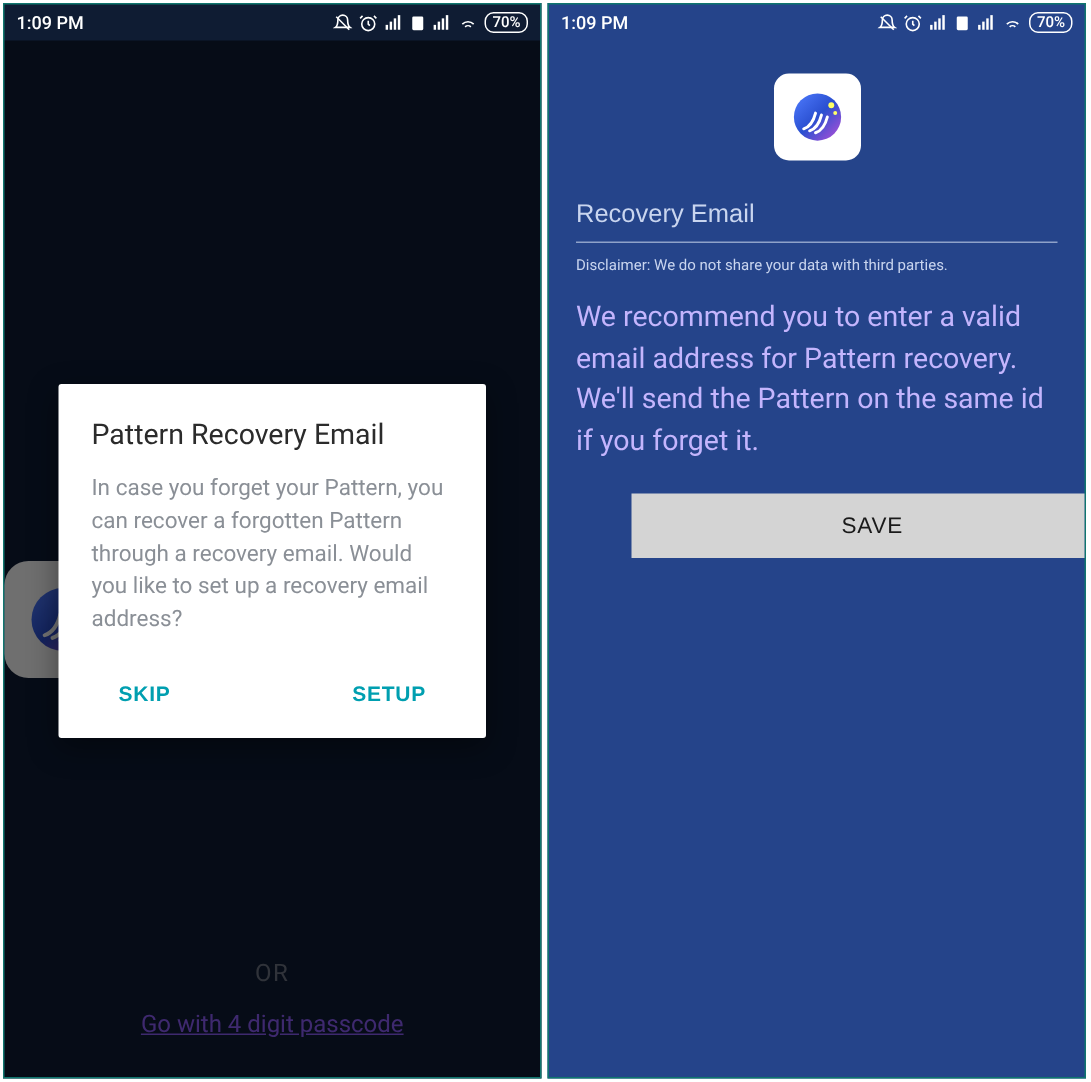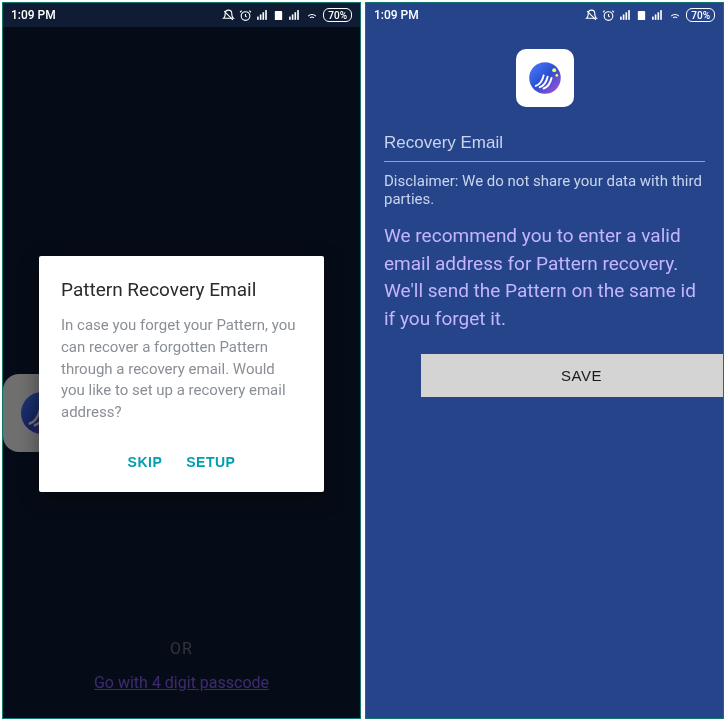--- a/index.html
+++ b/index.html
@@ -122,21 +122,21 @@
     margin-bottom: 14px;
   }
   .dialog-body {
     font-size: 15px;
     color: #8a8f96;
     line-height: 1.45;
     margin-bottom: 22px;
   }
   .dialog-actions {
     display: flex;
-    justify-content: center;
+    justify-content: space-between;
     padding: 0 6px;
   }
   .dialog-btn {
     color: #009fb0;
     font-size: 14px;
     font-weight: 600;
     letter-spacing: 0.5px;
     background: none;
     border: none;
     padding: 8px 12px;
@@ -170,21 +170,21 @@
     background: transparent;
     border: none;
     border-bottom: 1px solid #8fa2c9;
     color: #86efac;
     font-size: 17px;
     padding: 6px 0 8px 0;
     outline: none;
   }
   .email-field::placeholder { color: #c9d5ef; }
   .disclaimer {
-    font-size: 15px;
+    font-size: 10px;
     color: #c9d5ef;
     margin-top: 10px;
     margin-bottom: 14px;
   }
   .recommend {
     font-size: 19px;
     color: #c4b5fd;
     line-height: 1.45;
     margin-bottom: 22px;
   }

